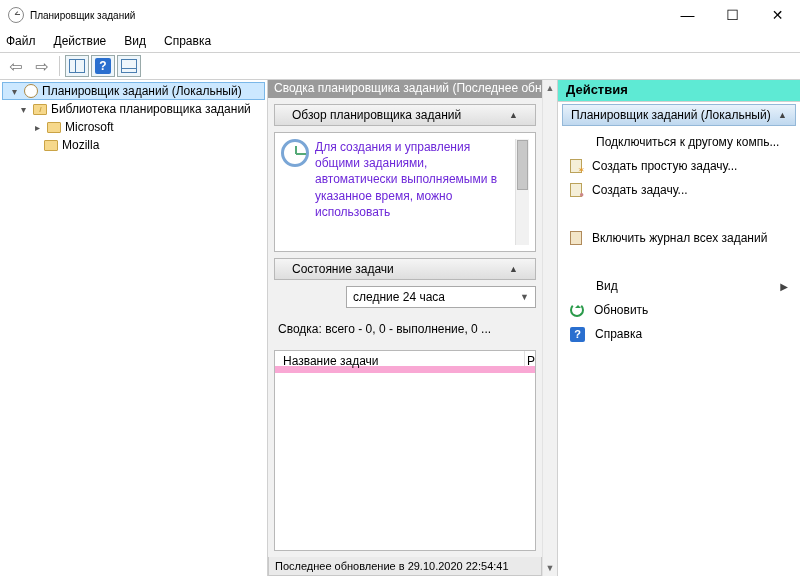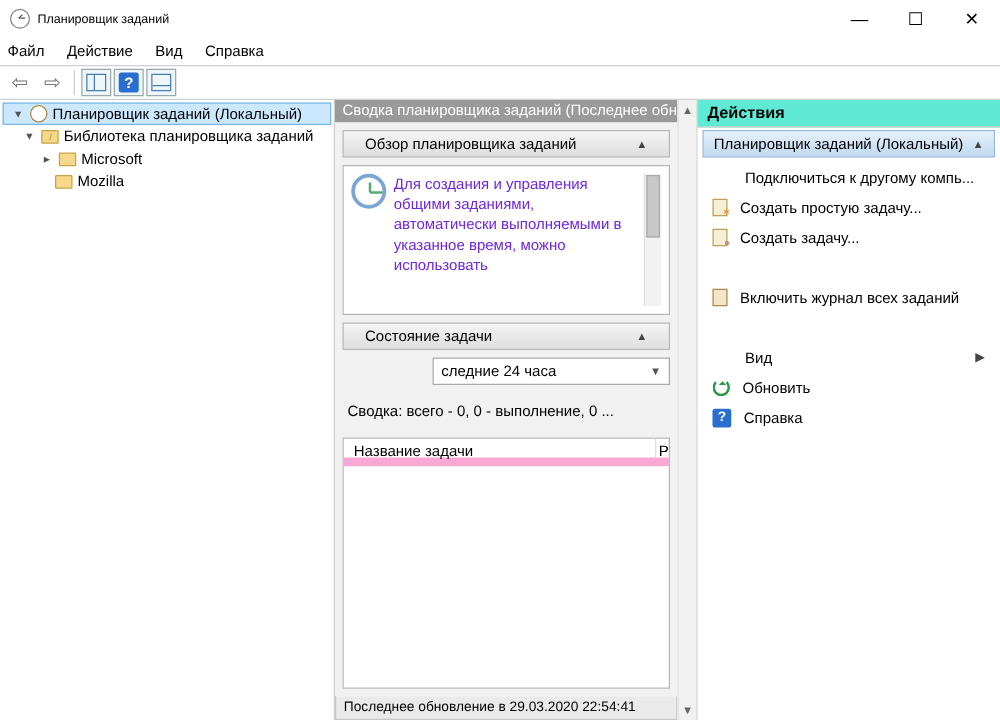--- a/index.html
+++ b/index.html
@@ -179,21 +179,21 @@
           </div>
           <div class="summary-line">Сводка: всего - 0, 0 - выполнение, 0 ...</div>
           <div class="task-table">
             <div class="th">
               <div class="c1">Название задачи</div>
               <div class="c2">Р</div>
             </div>
           </div>
         </div>
       </div>
-      <div class="bottom-status">Последнее обновление в 29.03.2020 22:54:41</div>
+      <div class="bottom-status">Последнее обновление в 29.10.2020 22:54:41</div>
     </div>
     <div class="scroll-strip">
       <div class="up">▲</div>
       <div class="dn">▼</div>
     </div>
   </div>
 
   <div class="actions-pane">
     <div class="actions-hdr">Действия</div>
     <div class="actions-group-hdr">

